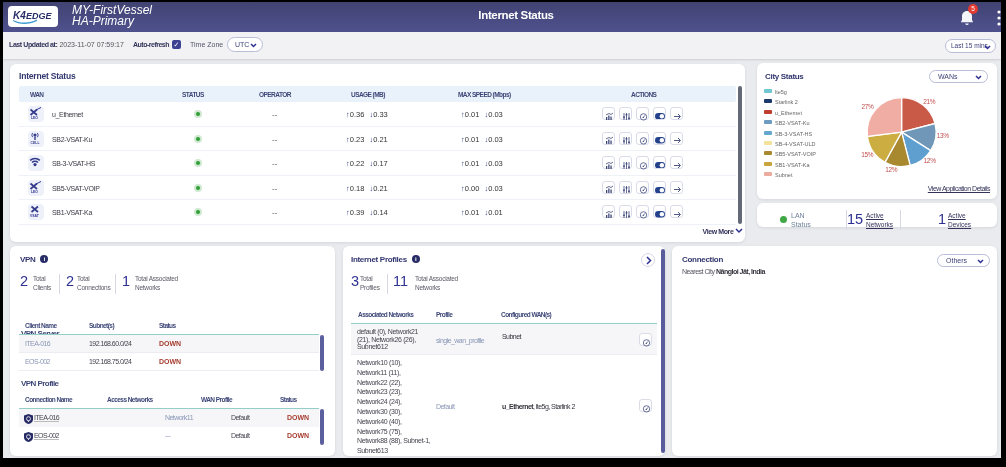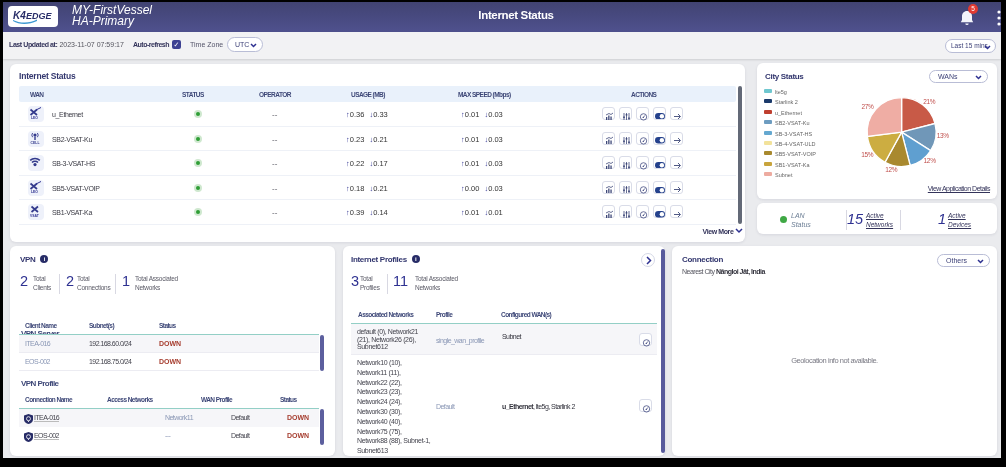--- a/index.html
+++ b/index.html
@@ -310,21 +310,21 @@
         <text x="185.7" y="75.1" text-anchor="middle">13%</text>
         <text x="172.6" y="99.8" text-anchor="middle">12%</text>
         <text x="134.3" y="109.3" text-anchor="middle">12%</text>
         <text x="110.2" y="94.3" text-anchor="middle">15%</text>
         <text x="110.5" y="46.3" text-anchor="middle">27%</text>
       </g>
     </svg>
     <div class="abs" style="right:7px;bottom:7px;font-size:7px;letter-spacing:-0.5px;color:#33335a;text-decoration:underline;">View Application Details</div>
   </div>
 
-  <div class="card" style="left:754px;top:201px;width:240px;height:31px;font-style:italic;">
+  <div class="card" style="left:754px;top:201px;width:240px;height:24px;">
     <div class="abs" style="left:23px;top:13px;width:7px;height:7px;border-radius:50%;background:#3fa845;"></div>
     <div class="abs" style="left:34px;top:8px;font-size:7px;color:#6d7f95;line-height:9px;">LAN<br>Status</div>
     <div class="vdiv" style="left:89px;top:7px;height:20px;"></div>
     <div class="num abs" style="left:90px;top:8px;font-size:14.5px;">15</div>
     <div class="abs" style="left:109px;top:8px;font-size:6.5px;color:#33335a;line-height:9px;text-decoration:underline;">Active<br>Networks</div>
     <div class="vdiv" style="left:143px;top:7px;height:20px;"></div>
     <div class="num abs" style="left:181px;top:8px;font-size:14.5px;">1</div>
     <div class="abs" style="left:191px;top:8px;font-size:6.5px;color:#33335a;line-height:9px;text-decoration:underline;">Active<br>Devices</div>
   </div>
 
@@ -425,15 +425,14 @@
   </div>
 
   <div class="card" style="left:669px;top:244px;width:325px;height:210px;">
     <div class="ctitle abs" style="left:10px;top:9px;">Connection</div>
     <div class="pill" style="right:7px;top:8px;width:53px;height:13px;line-height:11px;padding-left:8px;border-radius:7px;">Others
       <svg width="7" height="5" viewBox="0 0 7 5" style="position:absolute;right:5px;top:4px">
           <path class="chev" d="M1 1 L3.5 3.5 L6 1"></path>
         </svg>
     </div>
     <div class="abs" style="left:10px;top:22px;font-size:7px;letter-spacing:-0.5px;color:#55555f;">Nearest City <b style="color:#33333d">Nāngloi Jāt, India</b></div>
-    <div class="abs" style="left:0;top:110px;width:100%;text-align:center;font-size:7.5px;letter-spacing:-0.45px;color:#7a7a84;">Geolocation info not available.</div>
   </div>
 </div>
 
 </body></html>

